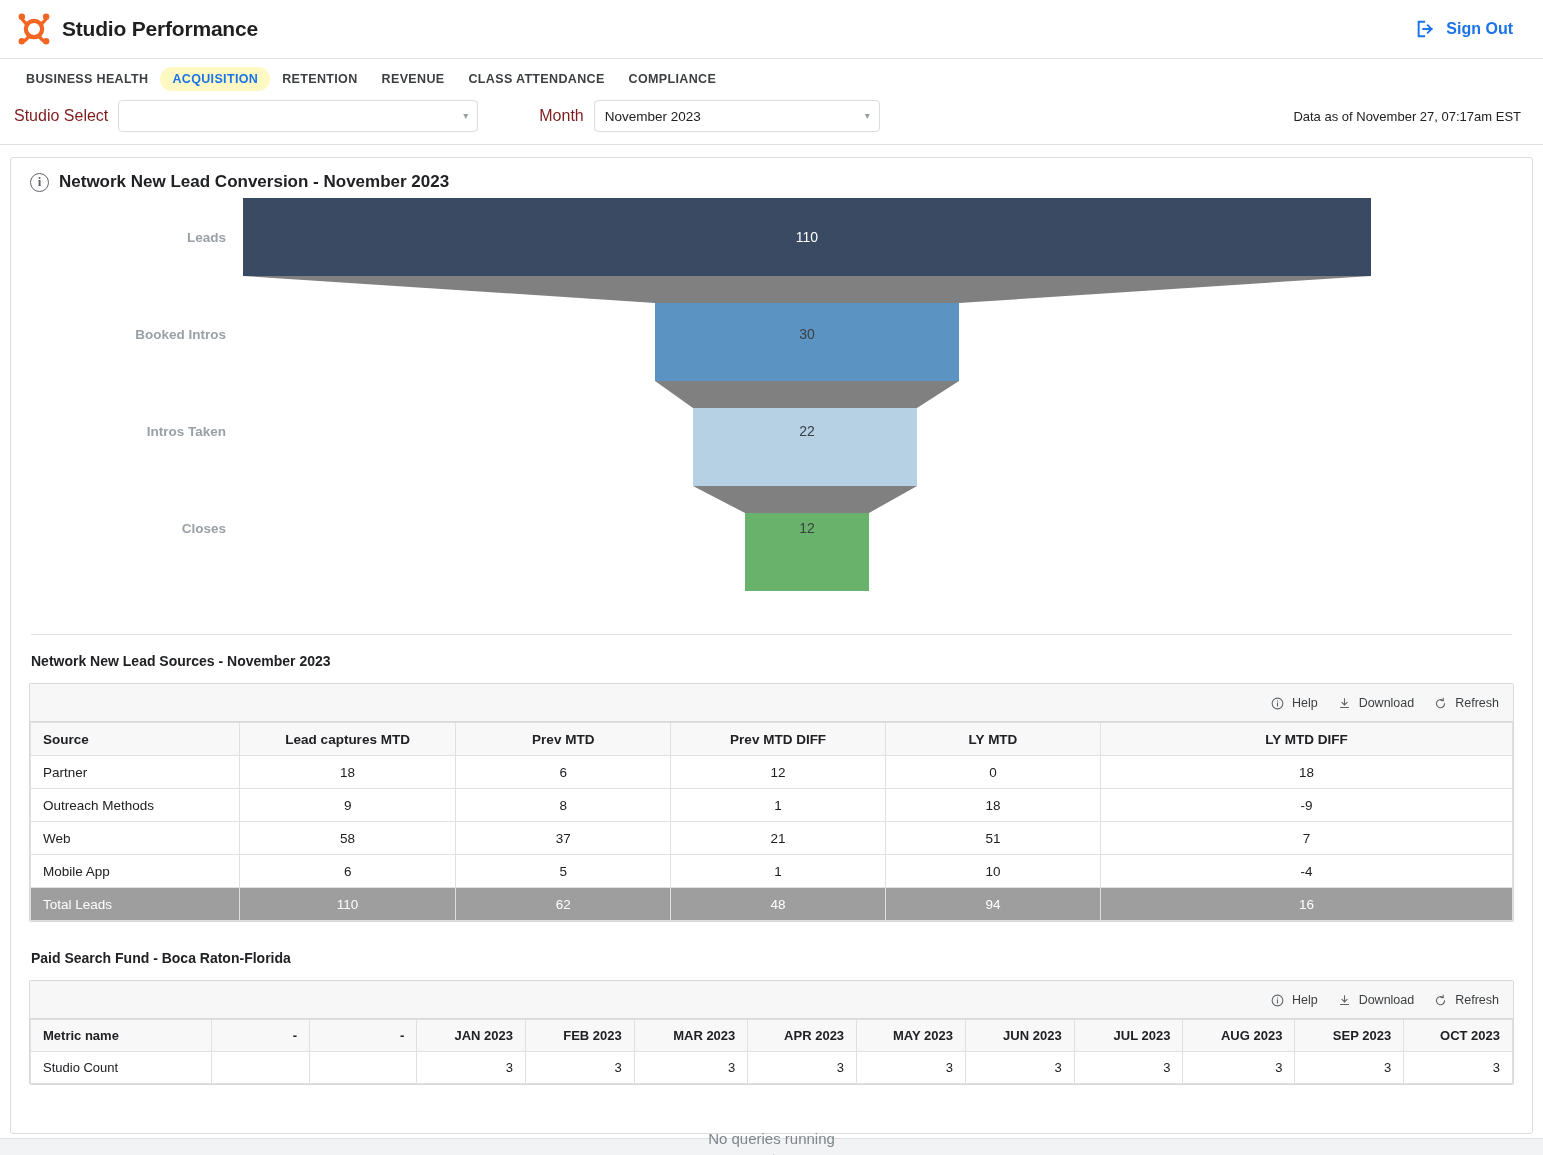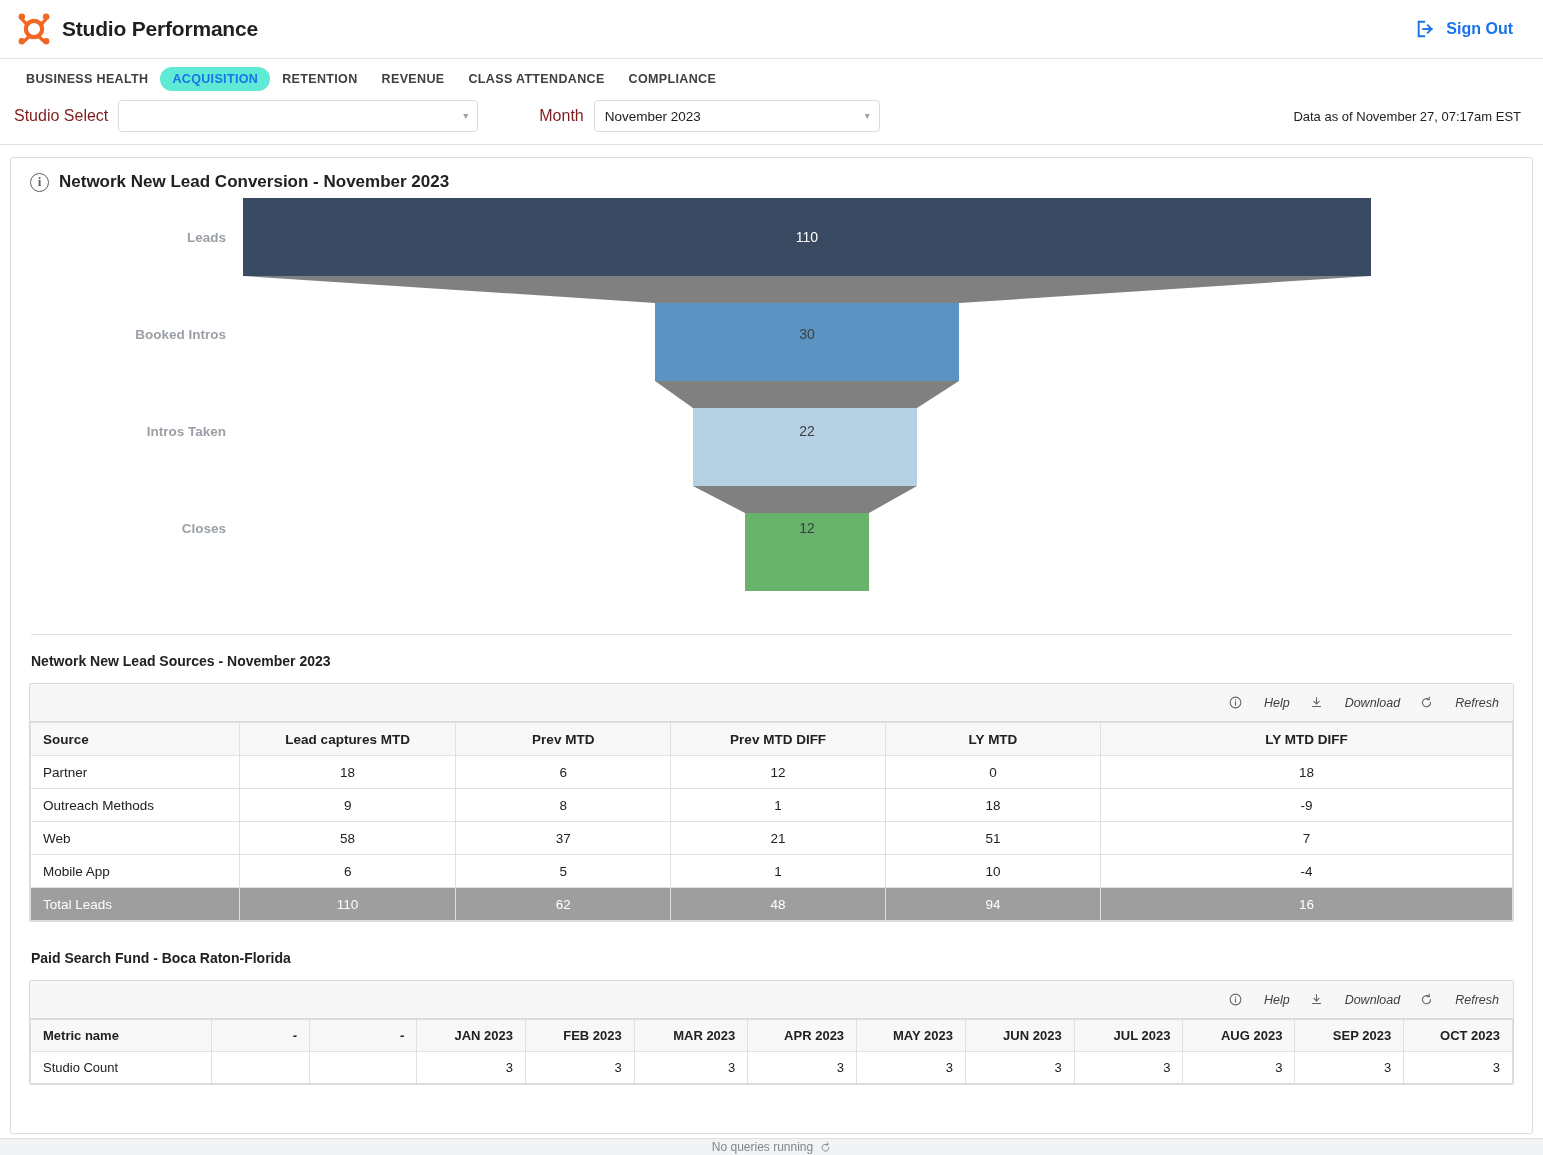--- a/index.html
+++ b/index.html
@@ -52,21 +52,21 @@
   .tab {
     font-size: 12.5px;
     font-weight: bold;
     color: #3c4043;
     letter-spacing: 0.35px;
     padding: 5px 12px;
     border-radius: 13px;
     cursor: pointer;
     white-space: nowrap;
   }
-  .tab.active { background: #5eead4; color: #1a73e8; }
+  .tab.active { background: #fef9c3; color: #1a73e8; }
 
   
   .filters {
     display: flex;
     align-items: center;
     padding: 2px 14px 0 14px;
     height: 46px;
     position: relative;
   }
   .flabel {
@@ -184,27 +184,26 @@
     background: #f7f7f7;
     border-bottom: 1px solid #d9d9d9;
     display: flex;
     align-items: center;
     justify-content: flex-end;
     padding-right: 14px;
     gap: 20px;
   }
   .tbl-act {
     display: inline-flex;
-    align-items: center;
-    gap: 22px;
+    align-items: flex-end;
+    gap: 8px;
     font-size: 12.5px;
     color: #3c4043;
     cursor: pointer;
     white-space: nowrap;
-    font-style: italic;
   }
   table { border-collapse: collapse; width: 100%; table-layout: fixed; }
   th, td {
     border: 1px solid #e0e0e0;
     font-size: 13.5px;
     color: #202124;
     height: 33px;
     padding: 0 12px;
   }
   thead th {
@@ -231,22 +230,23 @@
     position: absolute;
     left: 0; bottom: 0;
     width: 1543px;
     height: 17px;
     background: #f1f3f4;
     border-top: 1px solid #e0e0e0;
     display: flex;
     align-items: center;
     justify-content: center;
     gap: 7px;
-    font-size: 12px;
+    font-size: 15px;
     color: #80868b;
+    flex-direction: column;
   }
   svg.i { display:block; }
 </style>
 </head>
 <body>
 
 <div id="app">
 
   <div class="header">
     <div class="logo-wrap">

